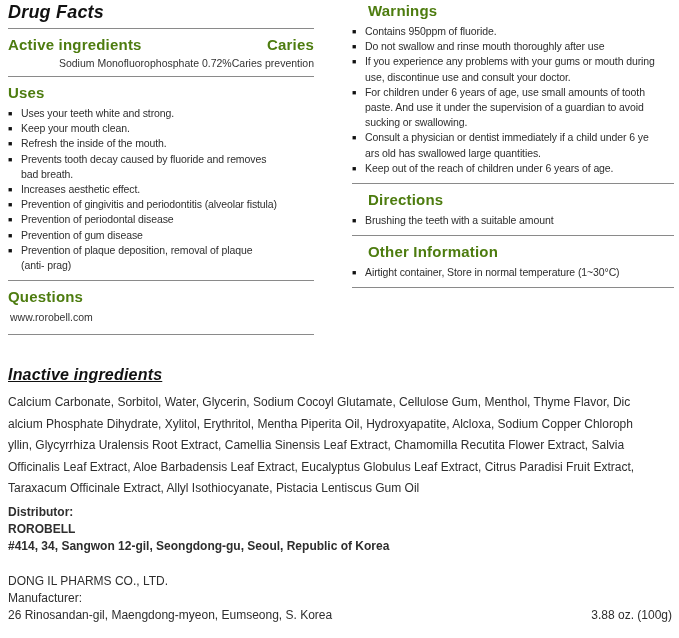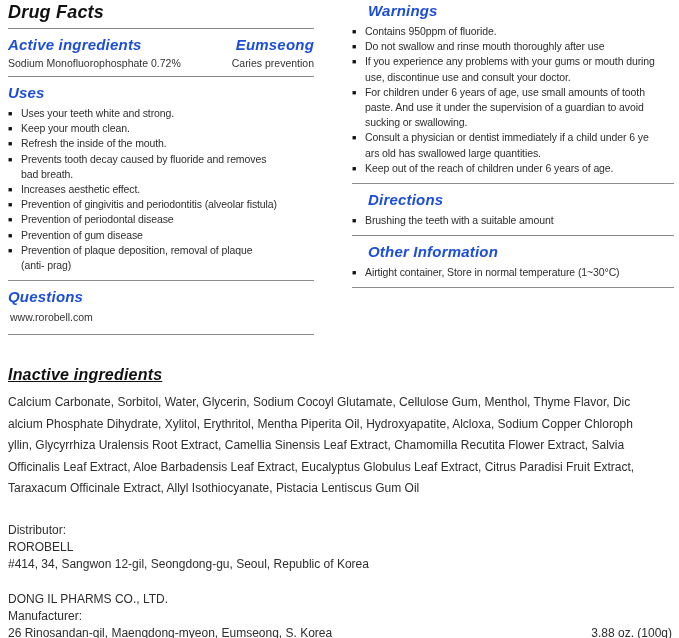--- a/index.html
+++ b/index.html
@@ -18,28 +18,28 @@
   .col-right { position: absolute; left: 352px; top: 0; width: 322px; }
   .bottom    { position: absolute; left: 8px; top: 366px; width: 664px; }
 
   .rule { border: 0; border-top: 1px solid #8a8a8a; margin: 0; }
 
   h1.docs-title {
     font-size: 18px; font-style: italic; font-weight: bold;
     color: #111; margin: 2px 0 5px 0; letter-spacing: 0.2px;
   }
   h2.sec {
-    font-size: 15px; font-style: italic; font-weight: bold;
-    color: #1d4ed8; margin: 7px 0 5px 0; letter-spacing: 0.2px;
+    font-size: 15px; font-weight: bold;
+    color: #4d7c0f; margin: 7px 0 5px 0; letter-spacing: 0.2px;
   }
   .col-right h2.sec { margin-left: 16px; }
 
   .ai-row { display: flex; justify-content: space-between; align-items: baseline; gap: 8px; }
   .ai-row h2.sec { margin-bottom: 3px; }
-  .val-row { display: flex; justify-content: space-between; font-size: 10.5px; color: #333; margin: 1px 0 7px 0; }
+  .val-row { display: flex; justify-content: flex-end; font-size: 10.5px; color: #333; margin: 1px 0 7px 0; }
 
   ul.blist { list-style: none; margin: 2px 0 7px 0; padding: 0; }
   ul.blist li {
     position: relative; padding-left: 13px;
     font-size: 10.5px; line-height: 15.2px; color: #2e2e2e;
     letter-spacing: -0.1px;
   }
   ul.blist li .bullet {
     position: absolute; left: 0; top: 0;
     font-size: 7px; line-height: 15.2px; color: #111;
@@ -51,36 +51,36 @@
 
   h2.inactive-heading {
     font-size: 16px; font-style: italic; font-weight: bold;
     color: #111; margin: 0 0 8px 0; letter-spacing: 0.2px; text-decoration: underline;
   }
   .inactive-text {
     font-size: 12px; line-height: 21.5px; color: #2e2e2e;
     white-space: pre-line; margin: 0;
   }
   .addr-block { font-size: 12px; line-height: 17px; color: #2e2e2e; }
-  .addr-block.distributor { margin-top: 22px; }
+  .addr-block.distributor { margin-top: 4px; font-weight: bold; }
   .addr-block.manufacturer { margin-top: 18px; }
   .addr-last-row { display: flex; justify-content: space-between; align-items: baseline; }
 </style>
 </head>
 <body>
 
 <div class="page">
 
   <div class="col-left">
     <h1 class="docs-title">Drug Facts</h1>
     <hr class="rule">
 
     <div class="ai-row">
       <h2 class="sec">Active ingredients</h2>
-      <h2 class="sec">Eumseong</h2>
+      <h2 class="sec">Caries</h2>
     </div>
     <div class="val-row">
       <span>Sodium Monofluorophosphate 0.72%</span>
       <span>Caries prevention</span>
     </div>
     <hr class="rule">
 
     <h2 class="sec">Uses</h2>
     <ul class="blist">
 

